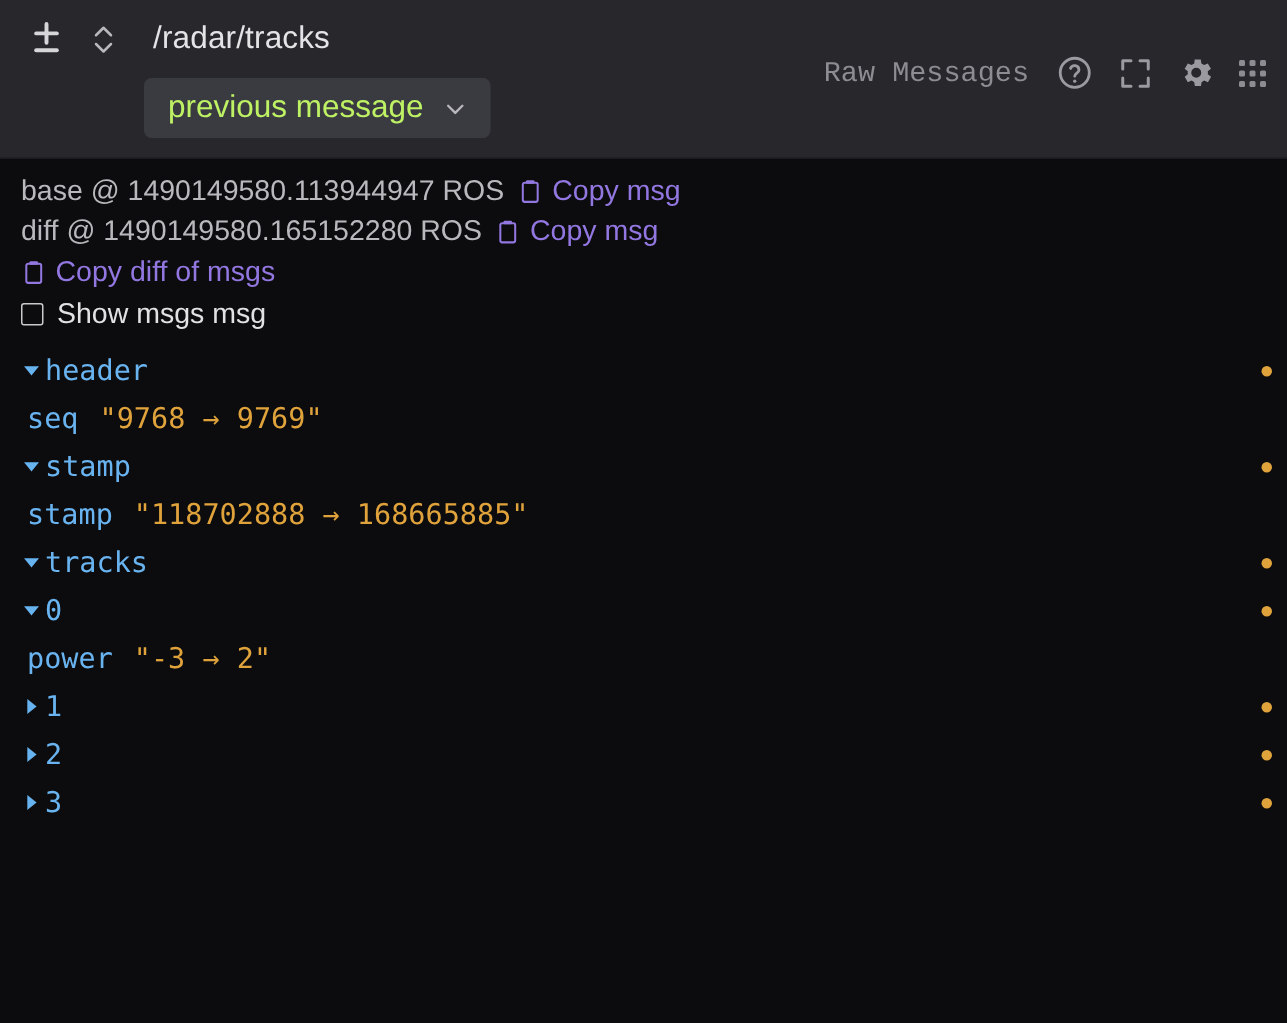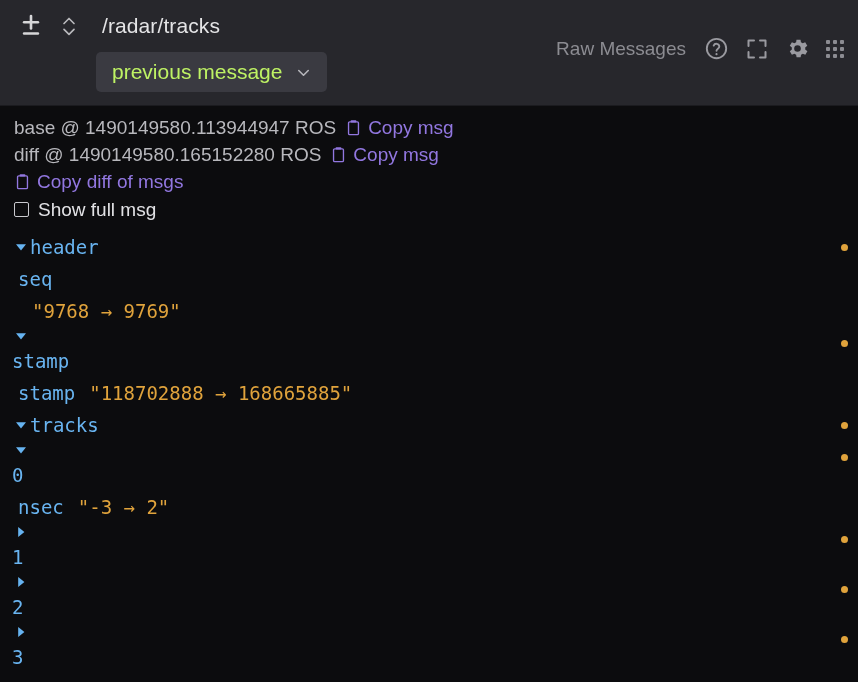--- a/index.html
+++ b/index.html
@@ -64,20 +64,21 @@
     white-space: nowrap;
   }
 
   .tb-right {
     position: absolute;
     right: 14px;
     top: 36px;
     display: flex;
     align-items: center;
     gap: 16px;
+    font-family: Liberation Mono, monospace;
   }
   .panel-title {
     color: #8c8c92;
     font-size: 19px;
     white-space: nowrap;
     margin-right: 2px;
   }
   .tb-right .ic {
     color: #9a9aa0;
     display: flex;
@@ -204,21 +205,21 @@
   }
   .val {
     color: #e0a33c;
     margin-left: 14px;
     word-break: break-all;
     flex: 1 1 auto;
     padding-right: 26px;
     box-sizing: border-box;
   }
   .indent0 { padding-left: 14px; }
-  .indent1 { padding-left: 36px; flex-direction: column; }
+  .indent1 { padding-left: 36px; }
   .indent2 { padding-left: 58px; }
   .noarrow-pad { padding-left: 18px; }
 
   
   .gutter-dot {
     position: absolute;
     right: 10px;
     width: 7px; height: 7px;
     border-radius: 50%;
     background: #e0a33c;
@@ -336,40 +337,40 @@
             <rect x="5" y="4" width="14" height="18" rx="1.7"></rect>
             <path d="M9 4V2.6h6V4z"></path>
           </svg>
         </span>
         <span class="txt">Copy diff of msgs</span>
       </span>
     </div>
 
     <div class="checkbox-row">
       <span class="cb-box"></span>
-      <span class="cb-label">Show full msg</span>
+      <span class="cb-label">Show msgs msg</span>
     </div>
   </div>
 
   <div class="tree" id="tree">
       <div class="node indent0 clickable"><span class="arrow"><svg viewBox="0 0 12 12" width="12" height="12" fill="currentColor">
             <polygon points="1,3.2 11,3.2 6,9.4"></polygon>
           </svg></span><span class="key">header</span><span class="gutter-dot"></span></div>
       <div class="node indent1 noarrow-pad"><span class="key">seq</span><span class="val">"9768 → 9769"</span></div>
       <div class="node indent1 clickable"><span class="arrow"><svg viewBox="0 0 12 12" width="12" height="12" fill="currentColor">
             <polygon points="1,3.2 11,3.2 6,9.4"></polygon>
           </svg></span><span class="key">stamp</span><span class="gutter-dot"></span></div>
       <div class="node indent2 noarrow-pad"><span class="key">stamp</span><span class="val">"118702888 → 168665885"</span></div>
       <div class="node indent0 clickable"><span class="arrow"><svg viewBox="0 0 12 12" width="12" height="12" fill="currentColor">
             <polygon points="1,3.2 11,3.2 6,9.4"></polygon>
           </svg></span><span class="key">tracks</span><span class="gutter-dot"></span></div>
       <div class="node indent1 clickable"><span class="arrow"><svg viewBox="0 0 12 12" width="12" height="12" fill="currentColor">
             <polygon points="1,3.2 11,3.2 6,9.4"></polygon>
           </svg></span><span class="key">0</span><span class="gutter-dot"></span></div>
-      <div class="node indent2 noarrow-pad"><span class="key">nsec</span><span class="val">"-3 → 2"</span></div>
+      <div class="node indent2 noarrow-pad"><span class="key">power</span><span class="val">"-3 → 2"</span></div>
       <div class="node indent1 clickable"><span class="arrow collapsed"><svg viewBox="0 0 12 12" width="12" height="12" fill="currentColor">
             <polygon points="1,3.2 11,3.2 6,9.4"></polygon>
           </svg></span><span class="key">1</span><span class="gutter-dot"></span></div>
       <div class="node indent1 clickable"><span class="arrow collapsed"><svg viewBox="0 0 12 12" width="12" height="12" fill="currentColor">
             <polygon points="1,3.2 11,3.2 6,9.4"></polygon>
           </svg></span><span class="key">2</span><span class="gutter-dot"></span></div>
       <div class="node indent1 clickable"><span class="arrow collapsed"><svg viewBox="0 0 12 12" width="12" height="12" fill="currentColor">
             <polygon points="1,3.2 11,3.2 6,9.4"></polygon>
           </svg></span><span class="key">3</span><span class="gutter-dot"></span></div>
     </div>

